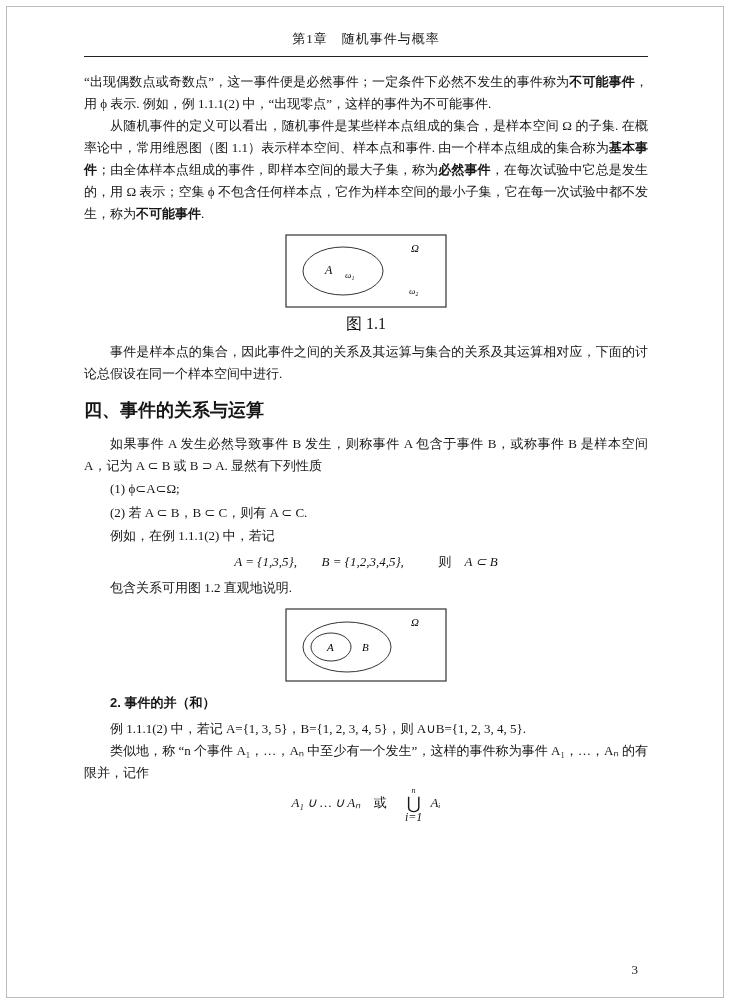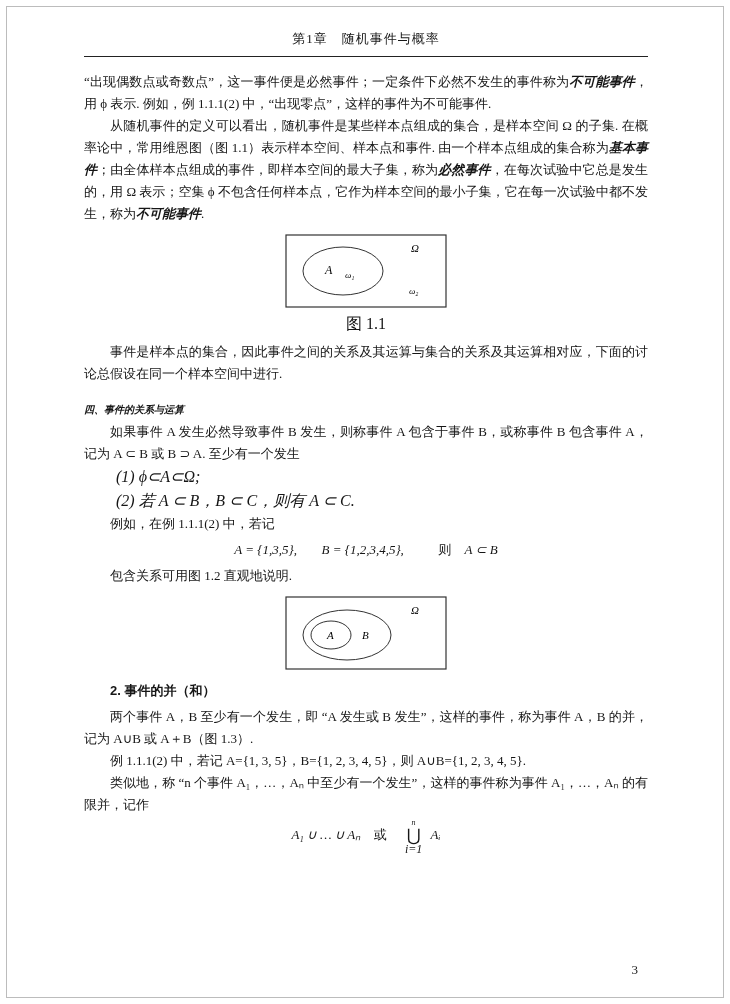--- a/index.html
+++ b/index.html
@@ -27,30 +27,30 @@
   .chapter-head {
     text-align: center; font-size: 13px; letter-spacing: 1px;
     padding-bottom: 8px;
   }
   .head-rule { border: none; border-top: 1.6px solid #222; margin-bottom: 14px; }
   .para {
     font-size: 13px; line-height: 22px;
     text-align: justify; text-indent: 2em;
   }
   .para.no-indent { text-indent: 0; }
-  .term { font-family: "Liberation Sans", sans-serif; font-weight: bold; font-style: italic; }
+  .term { font-family: "Liberation Sans", sans-serif; font-weight: bold; }
   .section-head {
     font-family: "Liberation Sans", sans-serif; font-weight: bold;
-    font-size: 10px; line-height: 22px; margin: 14px 0 0 0; font-style: italic;
+    font-size: 18px; line-height: 22px; margin: 14px 0 12px 0;
   }
   .sub-head {
     font-family: "Liberation Sans", sans-serif; font-weight: bold;
     font-size: 13px; line-height: 22px; margin: 6px 0 4px 0; text-indent: 2em;
   }
-  .list-item { font-size: 16px; line-height: 24px; text-indent: 2em; font-style: italic; }
+  .list-item { font-size: 13px; line-height: 24px; text-indent: 2em; }
   .fig { text-align: center; margin: 9px 0 3px 0; }
   .fig svg { display: inline-block; }
   .fig-caption { text-align: center; font-size: 16px; line-height: 18px; margin-bottom: 8px; }
   .formula {
     text-align: center; font-size: 13px; line-height: 26px; margin: 2px 0 2px 0;
   }
   .math { font-style: italic; }
   .upright { font-style: normal; margin: 0 10px; }
   .gap { display: inline-block; width: 18px; }
   .nary {
@@ -89,21 +89,21 @@
         <text class="it" x="124" y="60" font-size="9">ω₂</text>
       </svg>
     </div>
     <div class="fig-caption">图 1.1</div>
 
     <p class="para">事件是样本点的集合，因此事件之间的关系及其运算与集合的关系及其运算相对应，下面的讨论总假设在同一个样本空间中进行.</p>
 
     <div class="section-head">四、事件的关系与运算</div>
 
 
-    <p class="para">如果事件 A 发生必然导致事件 B 发生，则称事件 A 包含于事件 B，或称事件 B 包含事件 A，记为 A ⊂ B 或 B ⊃ A. 至少有一个发生</p>
+    <p class="para">如果事件 A 发生必然导致事件 B 发生，则称事件 A 包含于事件 B，或称事件 B 是样本空间 A，记为 A ⊂ B 或 B ⊃ A. 显然有下列性质</p>
 
     <div class="list-item">(1)  ϕ⊂A⊂Ω;</div>
     <div class="list-item">(2)  若 A ⊂ B，B ⊂ C，则有 A ⊂ C.</div>
 
     <p class="para">例如，在例 1.1.1(2) 中，若记</p>
 
     <div class="formula">
       <span class="math">A = {1,3,5},</span>
       <span class="gap"></span>
       <span class="math">B = {1,2,3,4,5},</span>
@@ -121,21 +121,20 @@
         <ellipse cx="46" cy="39" rx="20" ry="14" fill="none" stroke="#333" stroke-width="1"></ellipse>
         <text class="it" x="42" y="43" font-size="11">A</text>
         <text class="it" x="77" y="43" font-size="11">B</text>
         <text class="it" x="126" y="18" font-size="11">Ω</text>
       </svg>
     </div>
 
 
     <div class="sub-head">2.  事件的并（和）</div>
 
-    <p class="para">两个事件 A，B 至少有一个发生，即 “A 发生或 B 发生”，这样的事件，称为事件 A，B 的并，记为 A∪B 或 A＋B（图 1.3）.</p>
 
     <p class="para">例 1.1.1(2) 中，若记 A={1, 3, 5}，B={1, 2, 3, 4, 5}，则 A∪B={1, 2, 3, 4, 5}.</p>
 
     <p class="para">类似地，称 “n 个事件 A₁，…，Aₙ 中至少有一个发生”，这样的事件称为事件 A₁，…，Aₙ 的有限并，记作</p>
 
     <div class="formula">
       <span class="math">A₁ ∪ … ∪ Aₙ</span>
       <span class="upright">或</span>
       <span class="nary">
         <span class="nary-sup">n</span>

